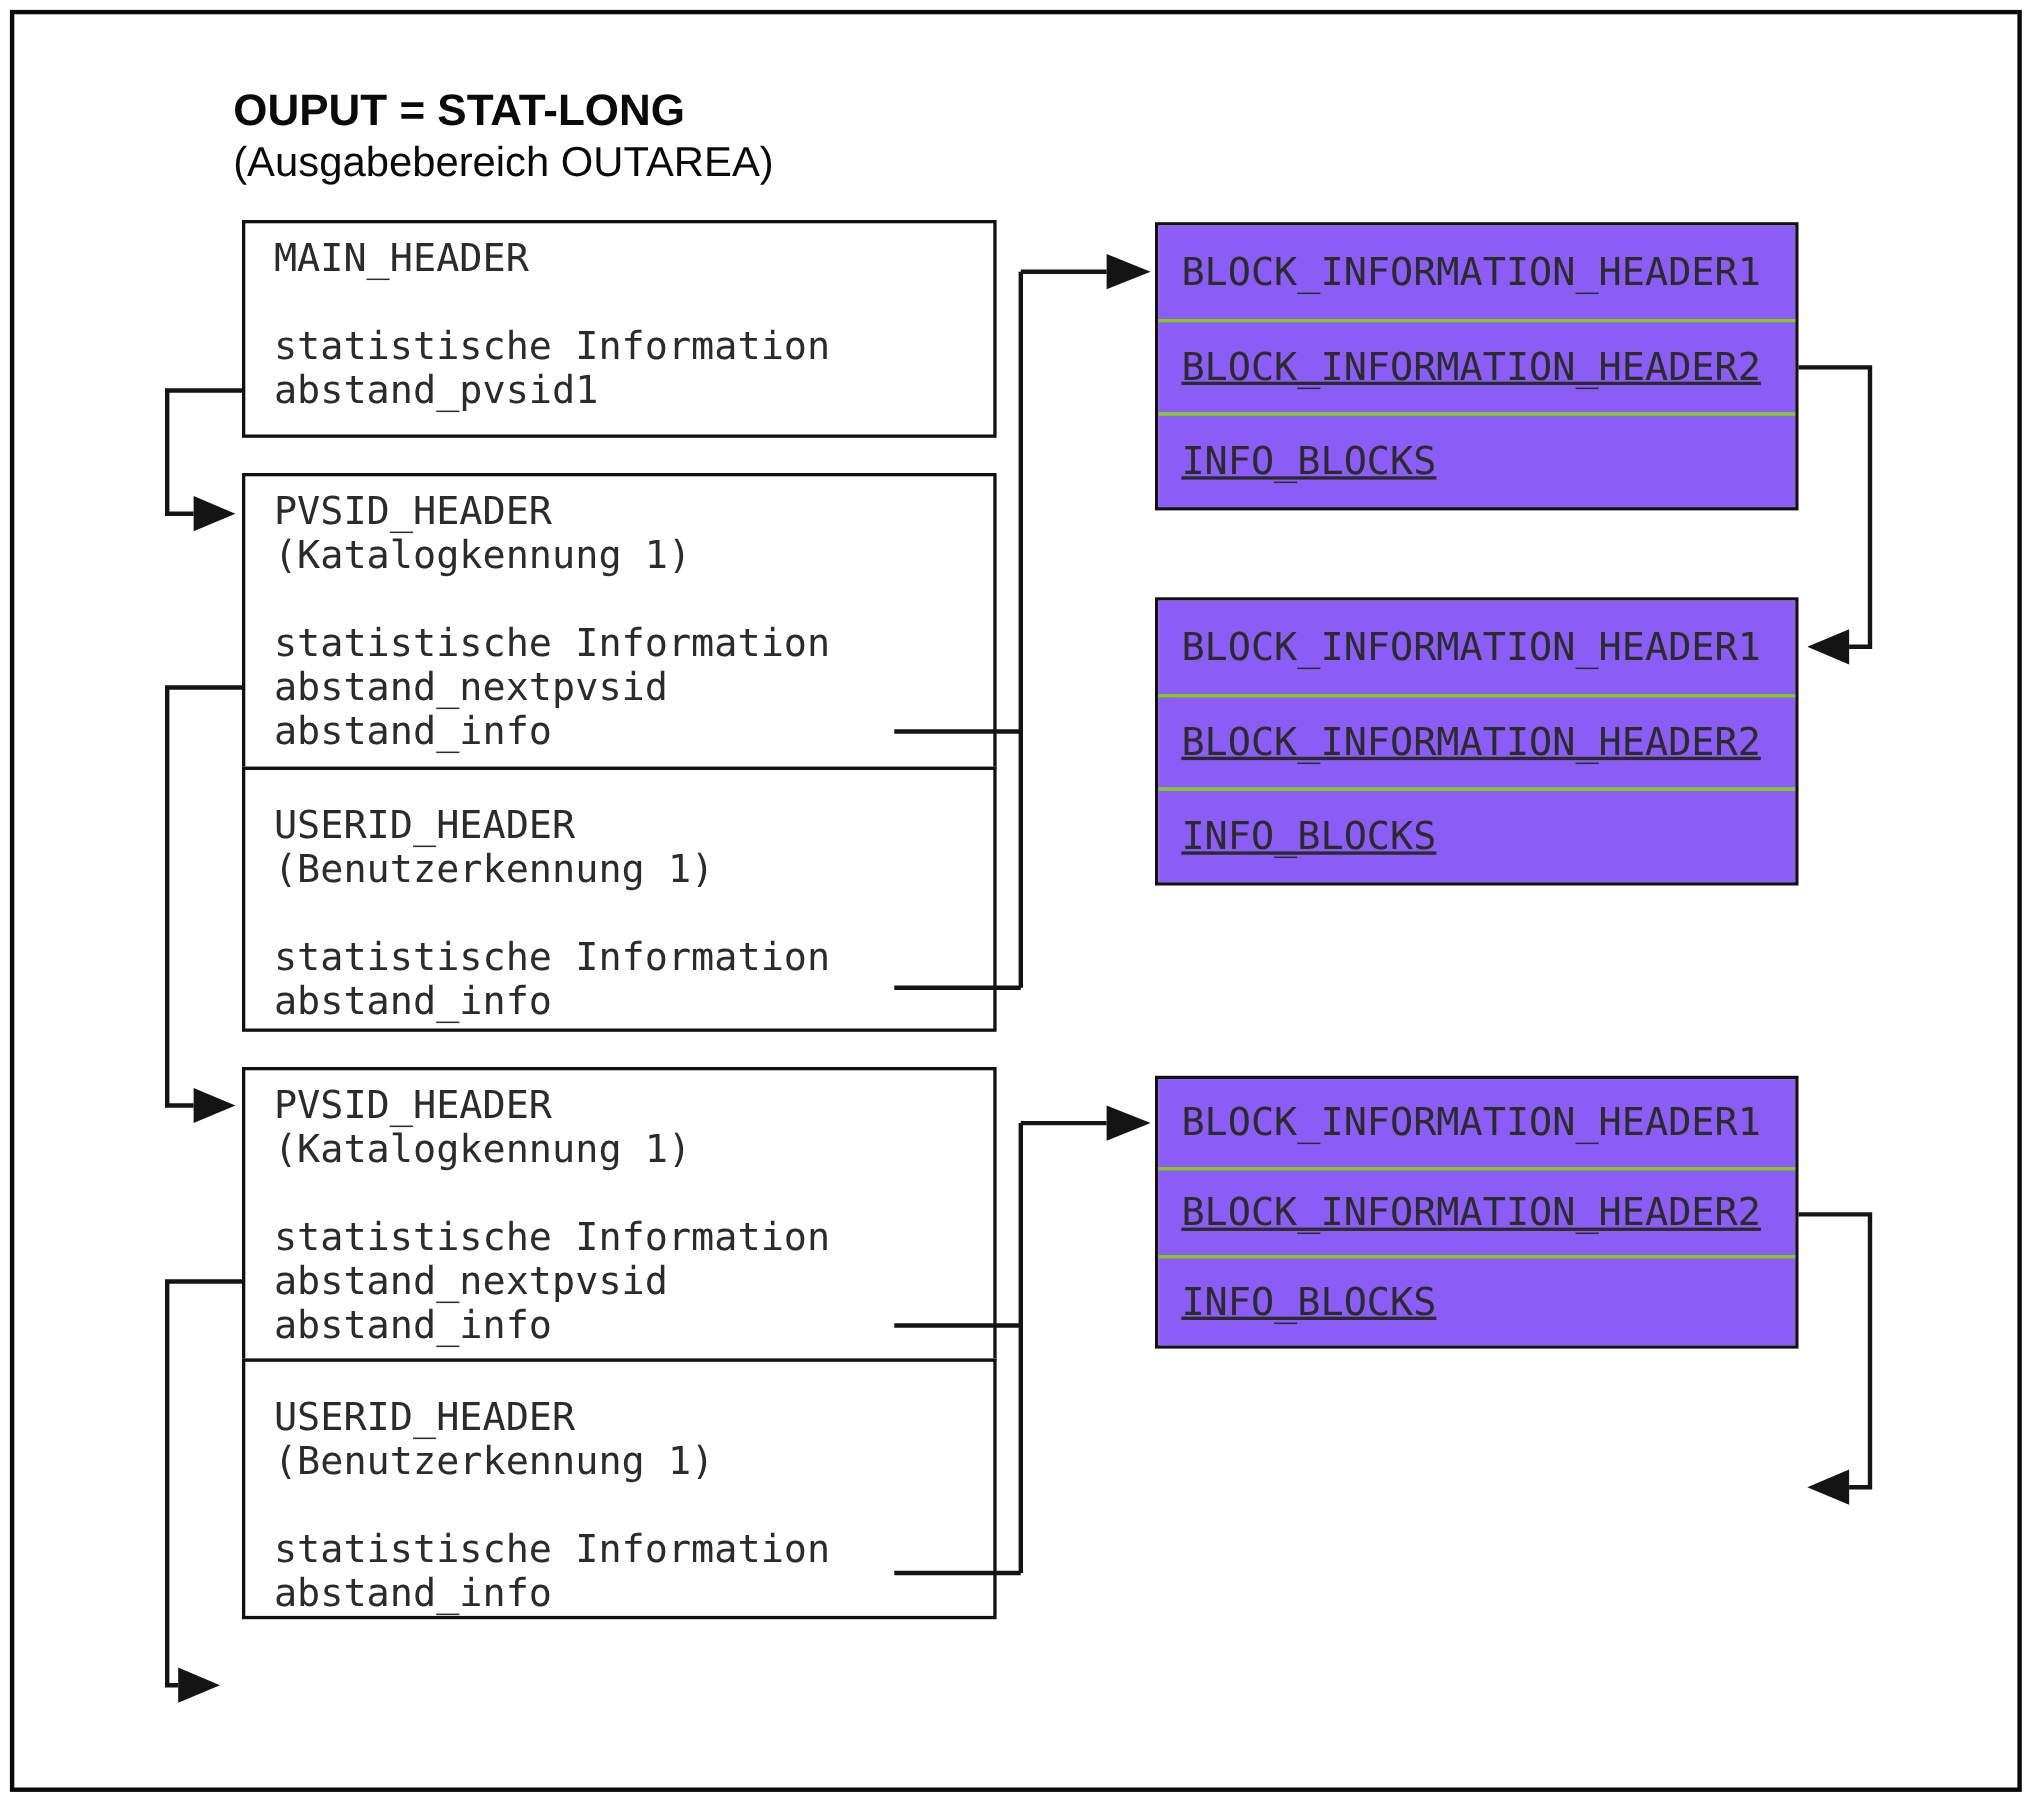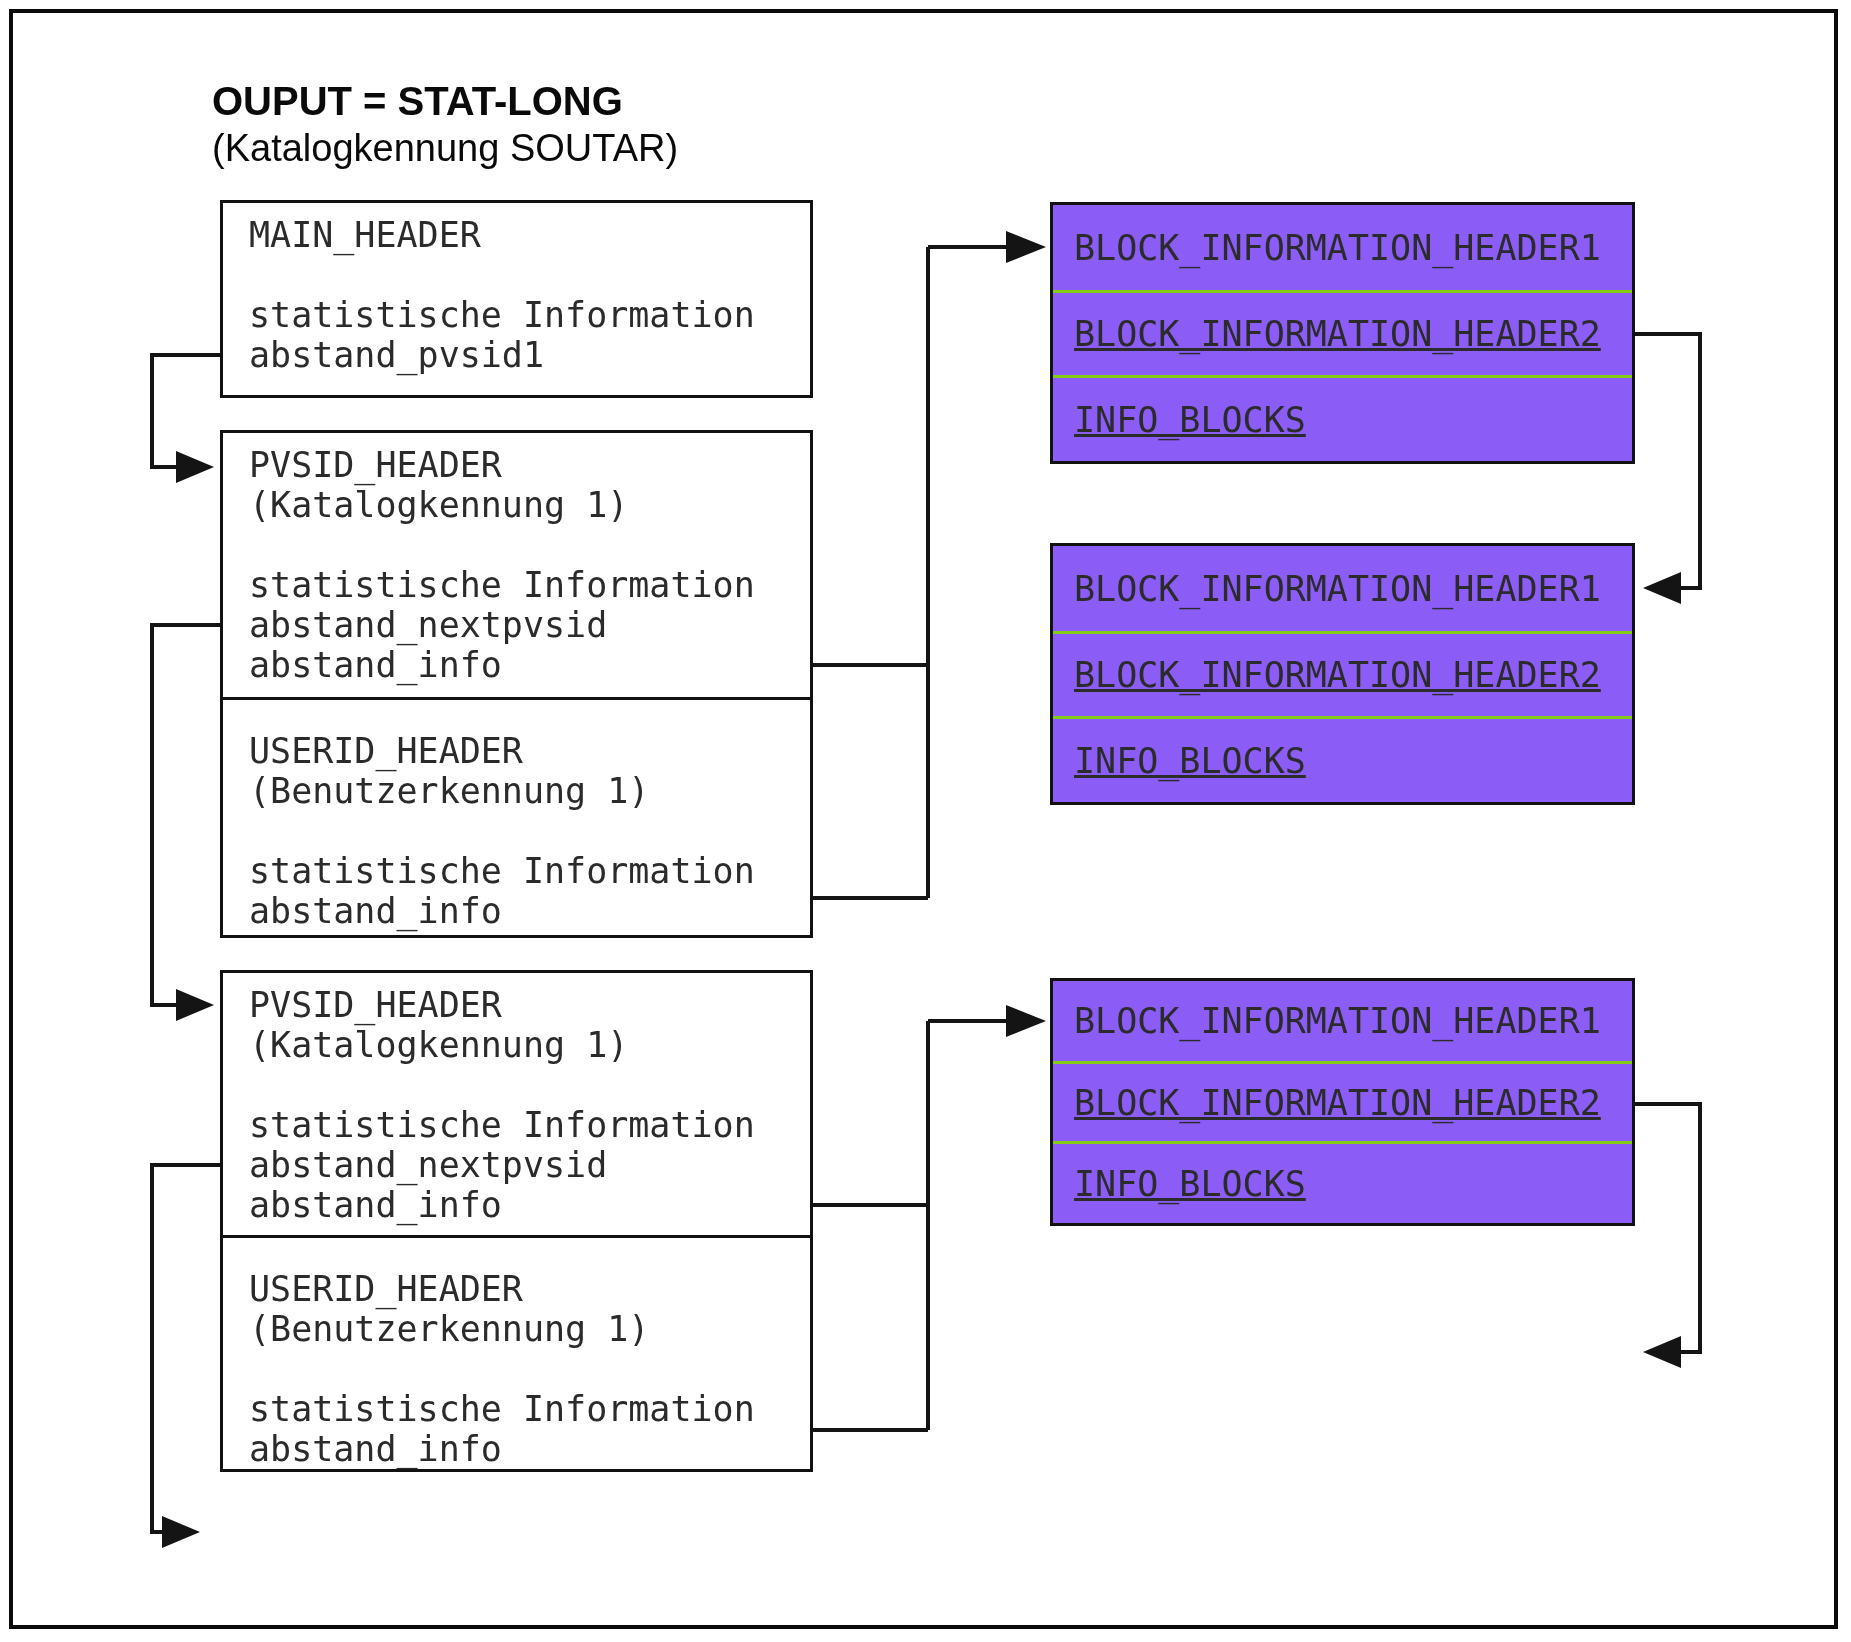--- a/index.html
+++ b/index.html
@@ -32,21 +32,21 @@
   }
   .col-title .t1 { font-weight: bold; font-size: 40px; }
   .col-title .t2 { font-weight: normal; font-size: 38px; }
   #left-title  { left: 212px; top: 78px; }
   #right-title { left: 994px; top: 78px; }
 
   
   .lbox {
     position: absolute;
     left: 220px;
-    width: 593px;
+    width: 686px;
     border: 3px solid #111111;
     box-sizing: border-box;
     background: #ffffff;
   }
   .lbox .boxtext {
     white-space: pre-line;
     font-size: 35px;
     line-height: 40px;
     color: #2b2b2b;
     padding: 12px 6px 0 26px;
@@ -102,21 +102,21 @@
 </style>
 </head>
 <body>
 
 <div id="canvas">
 
   <div class="outer-frame"></div>
 
   <div class="col-title" id="left-title">
     <div class="t1">OUPUT = STAT-LONG</div>
-    <div class="t2">(Katalogkennung SOUTAR)</div>
+    <div class="t2">(Ausgabebereich OUTAREA)</div>
   </div>
 
   <div class="lbox" id="box-main-header">
     <div class="boxtext">MAIN_HEADER
 
 statistische Information
 abstand_pvsid1</div>
   </div>
   <div class="lbox" id="box-pvsid-1">
     <div class="boxtext">PVSID_HEADER

